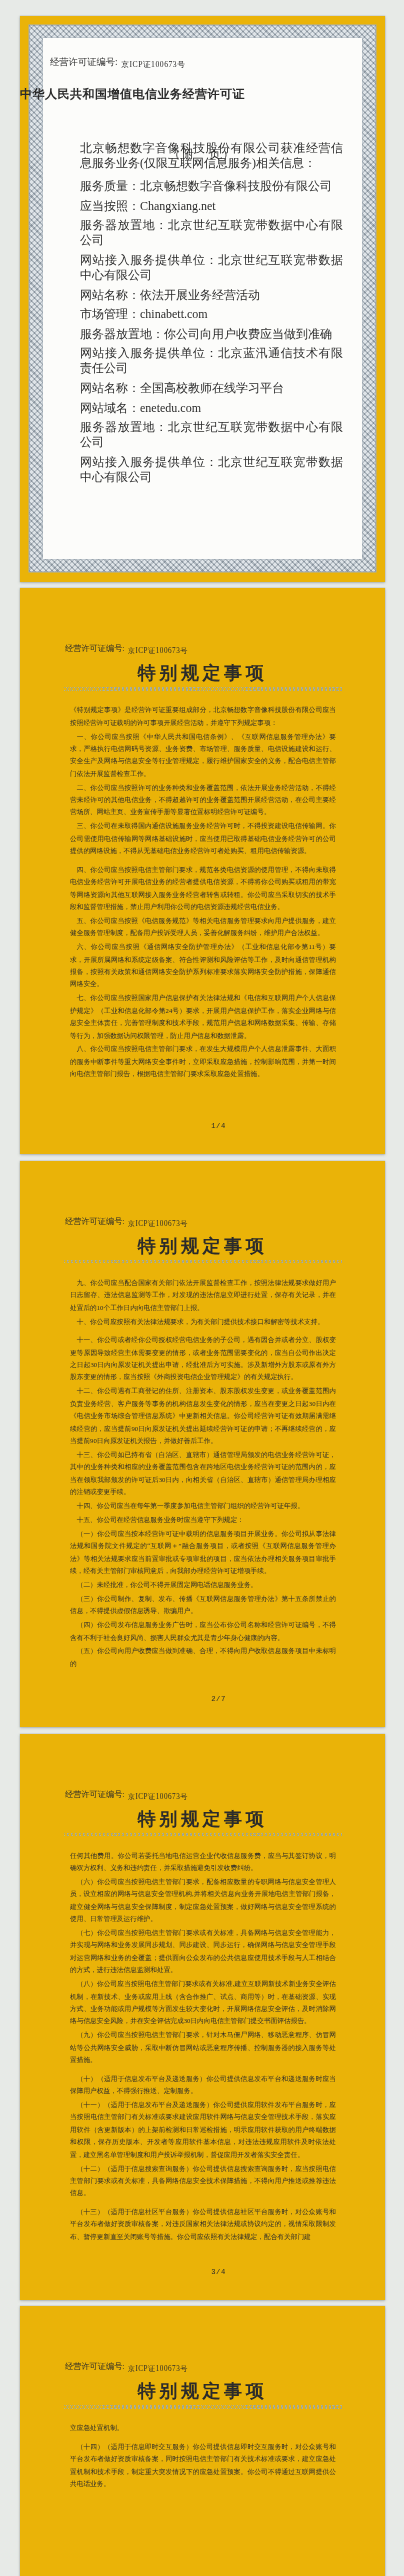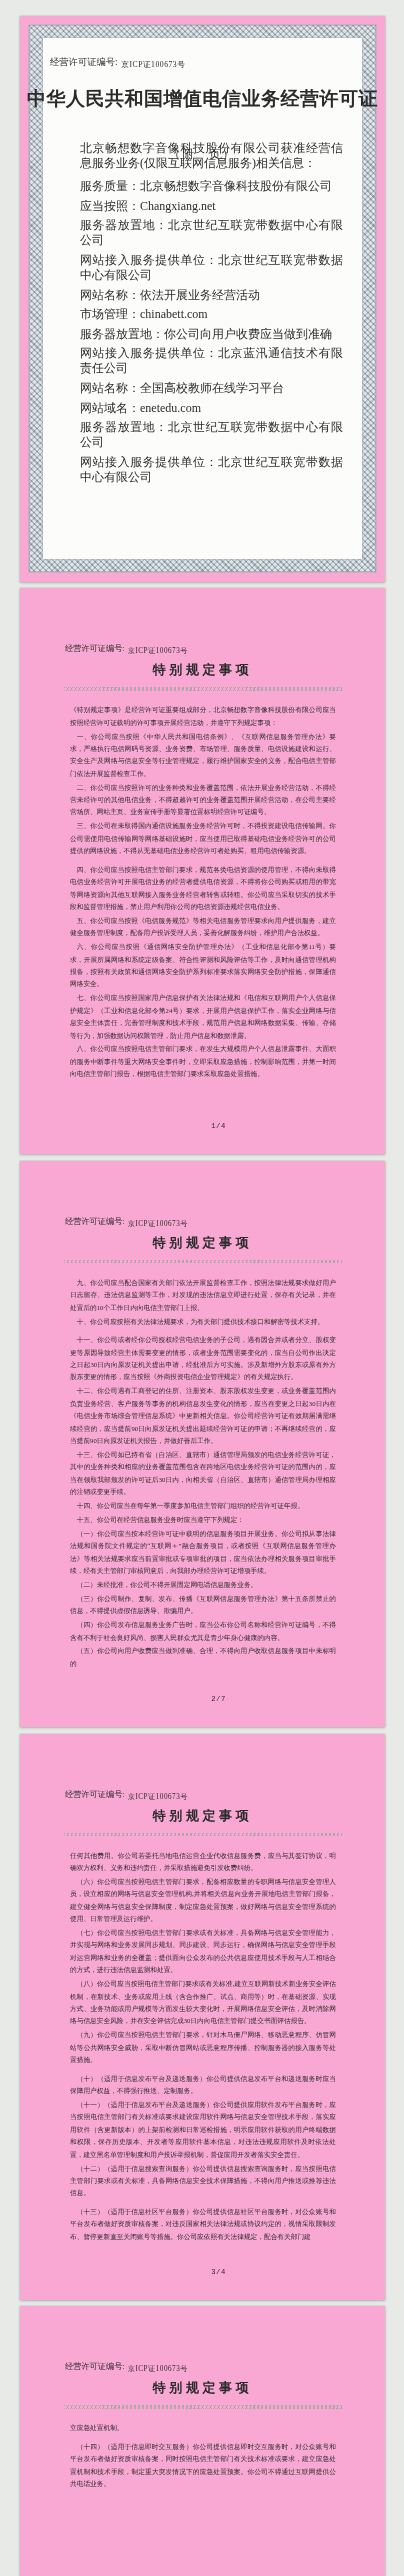--- a/index.html
+++ b/index.html
@@ -8,52 +8,52 @@
     background:#e7eae7;
     font-family:"Liberation Serif","DejaVu Serif",serif;
     color:#2b2b2b;
   }
   .stack{padding:15.5px 0 5.2px;}
   .page{
     position:relative;
     width:365px;
     height:566px;
     margin:0 auto 6.7px;
-    background:#f9a8d4;
+    background:#eab308;
     box-shadow:0 0 1px rgba(90,100,95,.55), 0 1px 2.6px rgba(90,100,95,.35);
     overflow:hidden;
   }
   
   .cert-frame{
     position:absolute; inset:9.3px;
     background:
       repeating-linear-gradient(45deg, rgba(125,137,147,.50) 0 1.5px, rgba(222,227,231,.50) 1.5px 4.1px),
       repeating-linear-gradient(-45deg, #98a3ad 0 1.5px, #dfe4e8 1.5px 4.1px);
     box-shadow: inset 0 0 0 0.5px #8d98a2, 0 0 0 0.5px #a5afb8;
   }
   .cert-frame::after{
     content:""; position:absolute; inset:13.4px;
     background:#fcfcfa;
     box-shadow: 0 0 0 0.5px #aab3bb;
   }
   .cert-content{position:absolute; inset:0; z-index:2;}
   .cert-header{position:absolute; top:40px; left:30px; font-size:9.3px; white-space:nowrap;}
   .cert-header .lic-no{font-size:7.7px; position:relative; top:2.6px; margin-left:3.6px; letter-spacing:0.5px;}
-  .cert-title{position:absolute; top:70px; left:0; width:100%; text-align:center;
-    font-size:19px; font-weight:bold; letter-spacing:0.5px;}
+  .cert-title{position:absolute; top:70px; left:0; width:100%; text-align:left;
+    font-size:12px; font-weight:bold; letter-spacing:0.5px;}
   .cert-subtitle{position:absolute; top:93px; left:0; width:100%; text-align:center;
     font-size:11.3px; font-weight:normal; letter-spacing:2.1px;margin-top:38px;}
   .cert-body{position:absolute; top:125px; left:60px; width:263px; font-size:12px;}
   .cert-body p{margin:0 0 4.6px; line-height:15px; text-align:justify;}
   .cert-body p.cert-intro{margin-bottom:8.8px;}
   
   .prov-header{position:absolute; top:55px; left:45px; font-size:8.2px; white-space:nowrap;}
   .prov-header .lic-no{font-size:7.2px; position:relative; top:2.1px; margin-left:3.1px; letter-spacing:0.5px;}
   .prov-title{position:absolute; top:73px; left:0; width:100%; text-align:center;
-    font-size:13px; font-weight:bold; letter-spacing:3.6px;}
+    font-size:18px; font-weight:bold; letter-spacing:3.6px;}
   .zigzag{
     position:absolute; top:99px; left:44px; width:278px; height:3.6px;
     background:
       repeating-linear-gradient(115deg, #9aa49c 0 1px, transparent 1px 3.6px),
       repeating-linear-gradient(65deg, #aab3ab 0 1px, transparent 1px 3.6px);
     opacity:.85;
   }
   .prov-body{
     position:absolute; top:116px; left:50px; width:266px; height:408px;
     font-size:6.7px; overflow:hidden;

